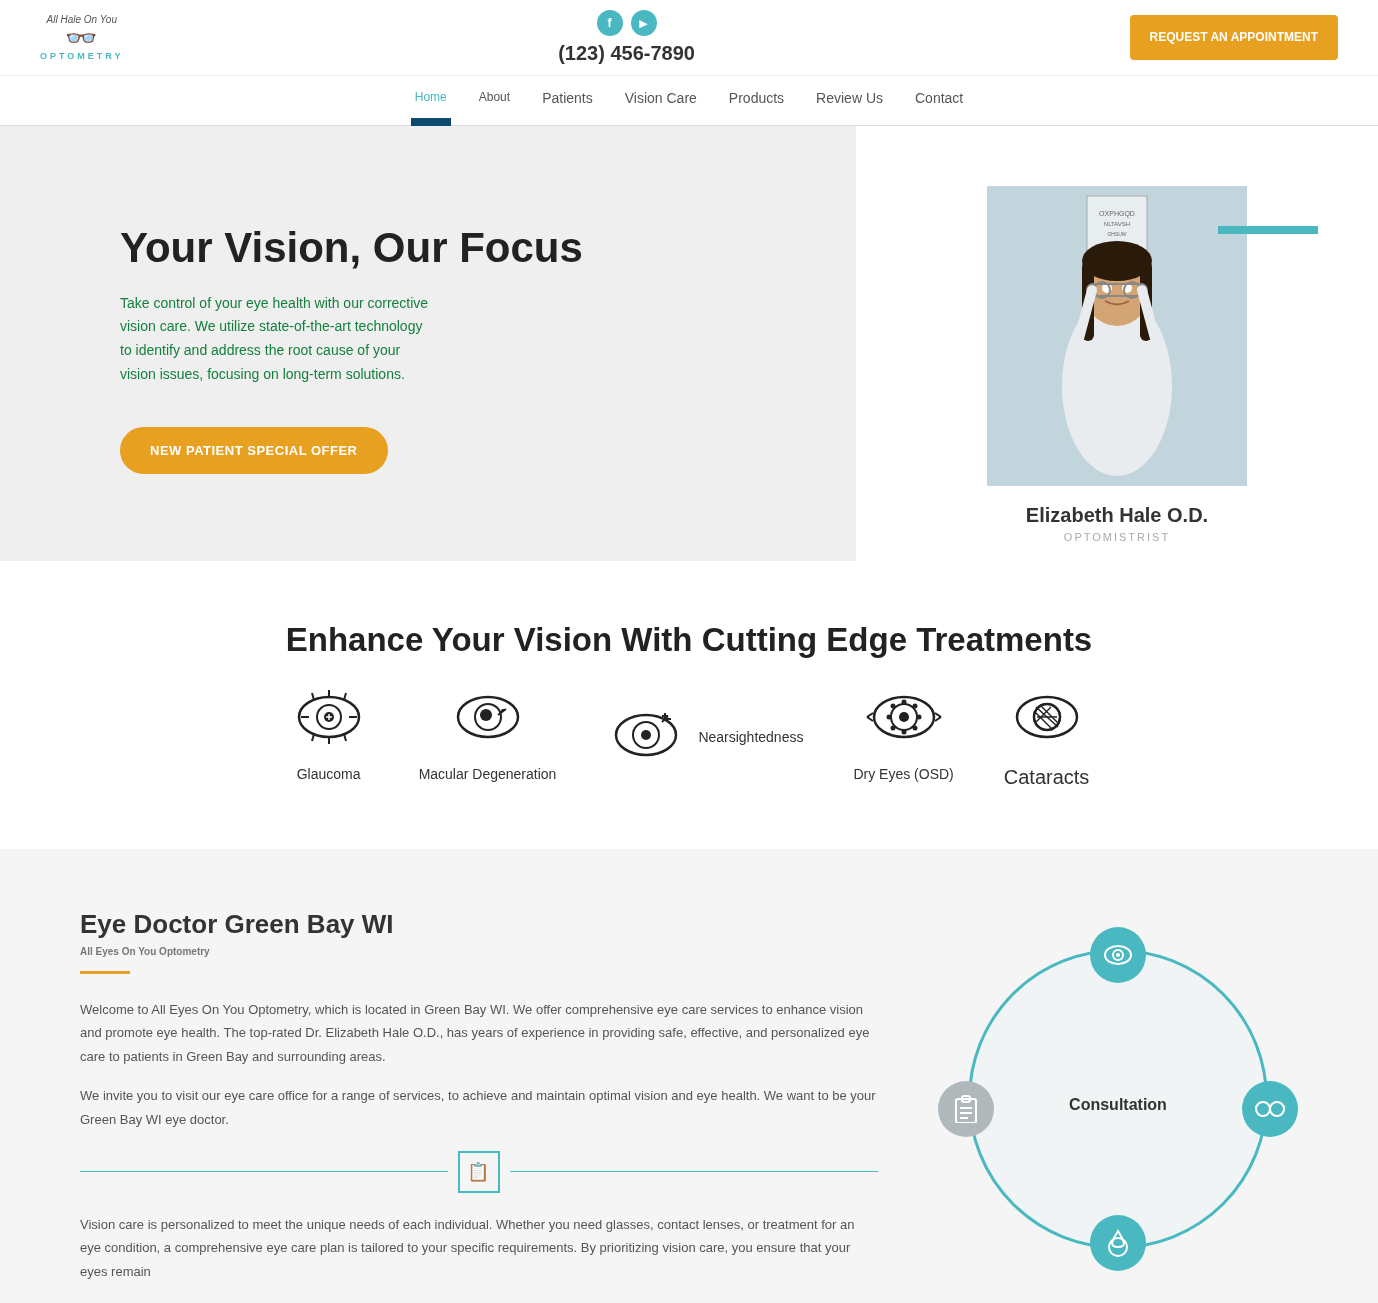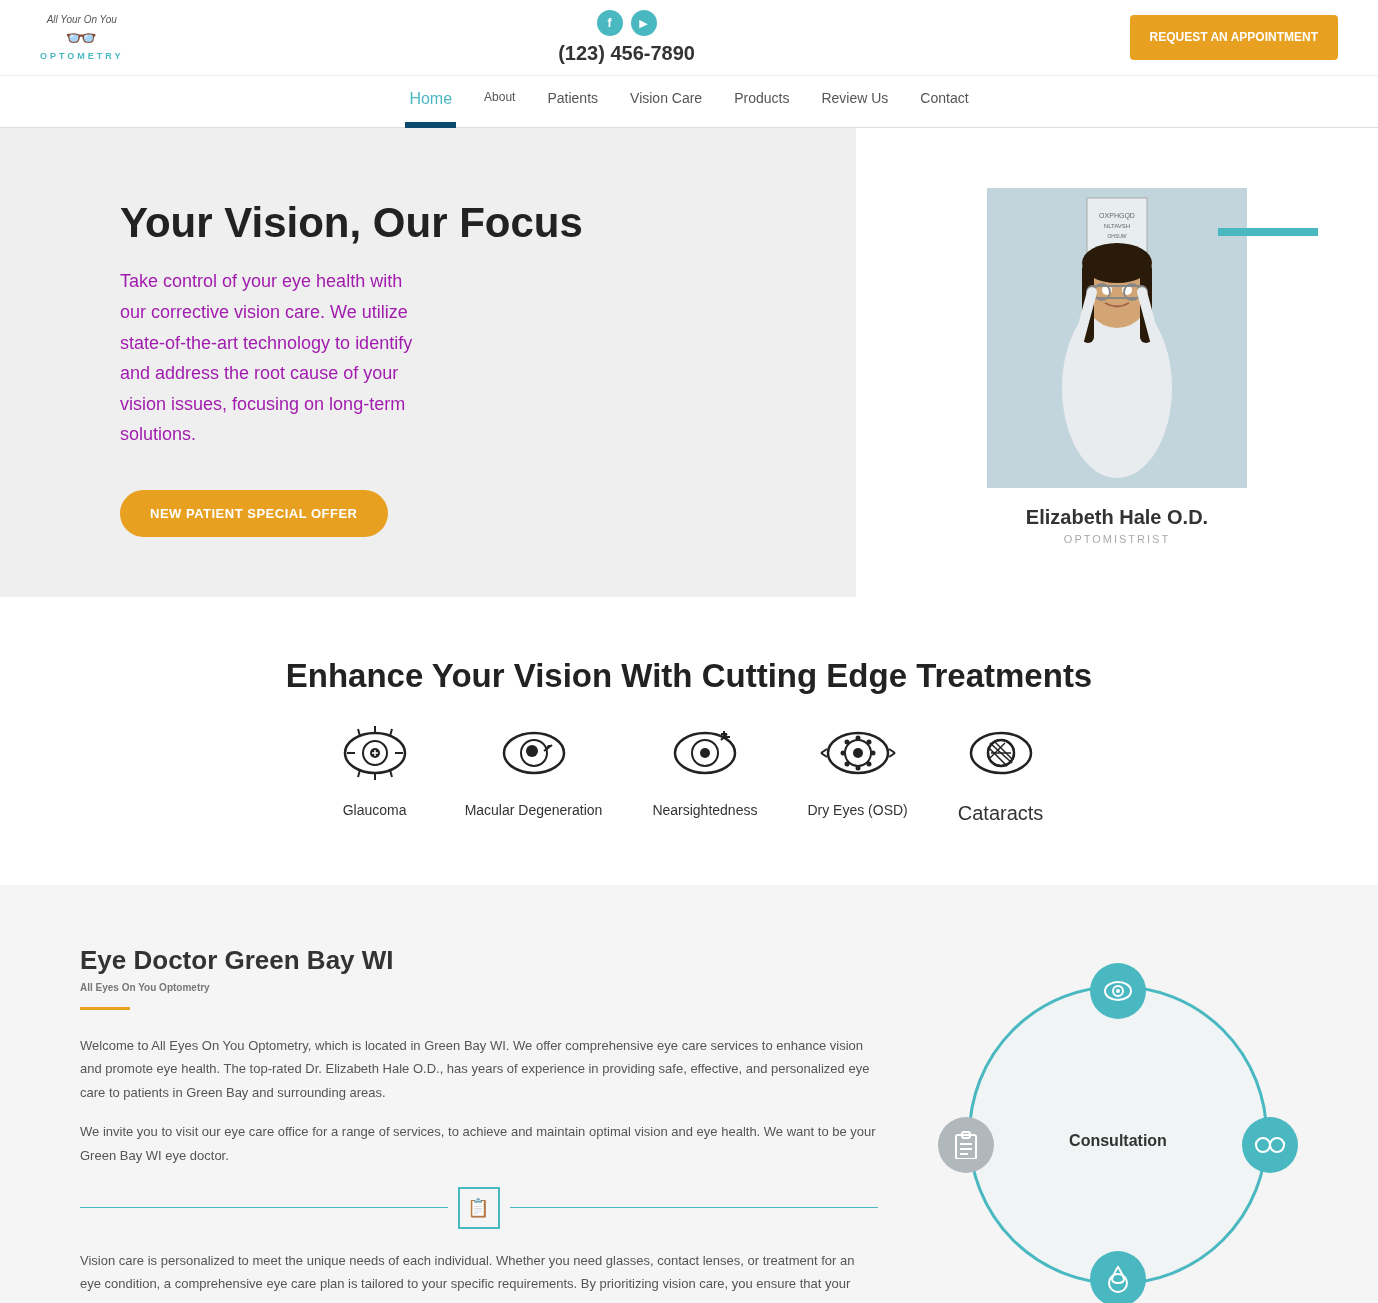--- a/index.html
+++ b/index.html
@@ -3,53 +3,53 @@
   <meta charset="utf-8">
   <style>
     * { margin: 0; padding: 0; box-sizing: border-box; }
     body { font-family: Arial, sans-serif; background: #f5f5f5; color: #333; width: 1378px; }
   </style>
 </head>
 <body>
 
 <div style="background:#fff; padding:10px 40px; display:flex; align-items:center; justify-content:space-between; border-bottom:1px solid #eee;">
   <div style="display:flex;flex-direction:column;align-items:center;">
-    <div style="font-size:10px;color:#555;font-style:italic;">All Your On You</div>
+    <div style="font-size:10px;color:#555;font-style:italic;">All Hale On You</div>
     <div style="font-size:26px;line-height:1;">👓</div>
     <div style="font-size:9px;letter-spacing:3px;color:#4ab8c1;font-weight:bold;">OPTOMETRY</div>
   </div>
 
   <div style="display:flex;flex-direction:column;align-items:center;gap:6px;">
     <div style="display:flex;gap:8px;">
       <div style="width:26px;height:26px;border-radius:50%;background:#4ab8c1;display:flex;align-items:center;justify-content:center;color:white;font-size:12px;font-weight:bold;cursor:pointer;">f</div>
       <div style="width:26px;height:26px;border-radius:50%;background:#4ab8c1;display:flex;align-items:center;justify-content:center;color:white;font-size:11px;cursor:pointer;">▶</div>
     </div>
     <div style="font-size:20px;font-weight:bold;color:#333;">(123) 456-7890</div>
   </div>
 
   <button style="background:#e8a020;color:white;border:none;padding:14px 20px;border-radius:4px;cursor:pointer;font-weight:bold;font-size:12px;text-transform:uppercase;line-height:1.4;">REQUEST AN APPOINTMENT</button>
 </div>
 
 <nav style="background:#fff;display:flex;justify-content:center;gap:24px;border-bottom:1px solid #ddd;padding:0 40px;">
-  <a style="padding:14px 4px;font-size:16px;color:#4ab8c1;border-bottom:6px solid #0c4a6e;text-decoration:none;margin-bottom:-1px;text-align:right;">Home</a>
+  <a style="padding:14px 4px;font-size:12px;color:#4ab8c1;border-bottom:8px solid #0c4a6e;text-decoration:none;margin-bottom:-1px;text-align:right;">Home</a>
   <a style="padding:14px 4px;font-size:12px;color:#555;text-decoration:none;">About</a>
   <a style="padding:14px 4px;font-size:14px;color:#555;text-decoration:none;">Patients</a>
   <a style="padding:14px 4px;font-size:14px;color:#555;text-decoration:none;">Vision Care</a>
   <a style="padding:14px 4px;font-size:14px;color:#555;text-decoration:none;">Products</a>
   <a style="padding:14px 4px;font-size:14px;color:#555;text-decoration:none;">Review Us</a>
   <a style="padding:14px 4px;font-size:14px;color:#555;text-decoration:none;">Contact</a>
 </nav>
 
 <div style="background:#efefef;display:flex;min-height:380px;position:relative;overflow:hidden;">
 
   <div style="position:absolute;right:60px;top:100px;width:100px;height:8px;background:#4ab8c1;z-index:2;"></div>
 
   <div style="flex:1;padding:70px 40px 60px 120px;display:flex;flex-direction:column;justify-content:center;">
     <h1 style="font-size:42px;font-weight:bold;color:#222;line-height:1.2;margin-bottom:18px;">Your Vision, Our Focus</h1>
-    <p style="font-size:18px;color:#a21caf;line-height:1.7;max-width:310px;margin-bottom:40px;">Take control of your eye health with our corrective vision care. We utilize state-of-the-art technology to identify and address the root cause of your vision issues, focusing on long-term solutions.</p>
+    <p style="font-size:14px;color:#15803d;line-height:1.7;max-width:310px;margin-bottom:40px;">Take control of your eye health with our corrective vision care. We utilize state-of-the-art technology to identify and address the root cause of your vision issues, focusing on long-term solutions.</p>
     <button style="background:#e8a020;color:white;border:none;padding:16px 30px;border-radius:30px;cursor:pointer;font-weight:bold;font-size:13px;text-transform:uppercase;width:fit-content;letter-spacing:0.5px;">NEW PATIENT SPECIAL OFFER</button>
   </div>
 
   <div style="width:522px;display:flex;flex-direction:column;align-items:center;background:#fff;">
 
     <div style="width:260px;height:300px;margin:60px 0 0 0;background:linear-gradient(160deg,#c8d8e0,#9ab5c5,#7898ad);display:flex;align-items:flex-end;justify-content:center;overflow:hidden;position:relative;">
 
       <svg width="260" height="300" viewBox="0 0 260 300" xmlns="http://www.w3.org/2000/svg">
 
         <rect width="260" height="300" fill="#c2d4dc"></rect>
@@ -129,21 +129,21 @@
 
           <circle cx="38" cy="30" r="6" fill="#222"></circle>
 
           <line x1="58" y1="24" x2="50" y2="30" stroke="#222" stroke-width="2"></line>
           <polygon points="50,30 54,24 58,24" fill="#222"></polygon>
         </svg>
       </div>
       <span style="font-size:14px;color:#333;font-weight:500;">Macular Degeneration</span>
     </div>
 
-    <div style="display:flex;flex-direction:column;align-items:center;gap:12px;cursor:pointer;">
+    <div style="display:flex;flex-direction:row;align-items:center;gap:12px;cursor:pointer;">
       <div>
         <svg width="80" height="65" viewBox="0 0 80 65" xmlns="http://www.w3.org/2000/svg">
           <ellipse cx="40" cy="32" rx="30" ry="20" fill="none" stroke="#222" stroke-width="2.5"></ellipse>
 
           <circle cx="40" cy="32" r="13" fill="none" stroke="#222" stroke-width="2"></circle>
 
           <circle cx="40" cy="32" r="5" fill="#222"></circle>
 
           <line x1="56" y1="19" x2="62" y2="13" stroke="#222" stroke-width="2"></line>
           <line x1="59" y1="16" x2="59" y2="10" stroke="#222" stroke-width="2"></line>

